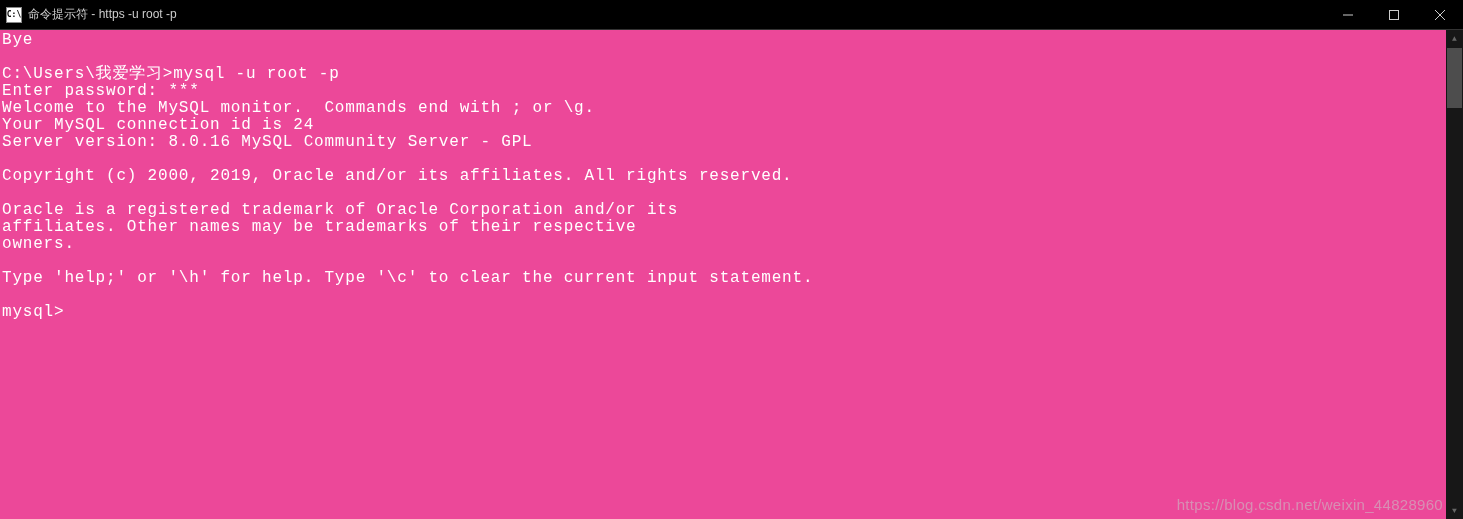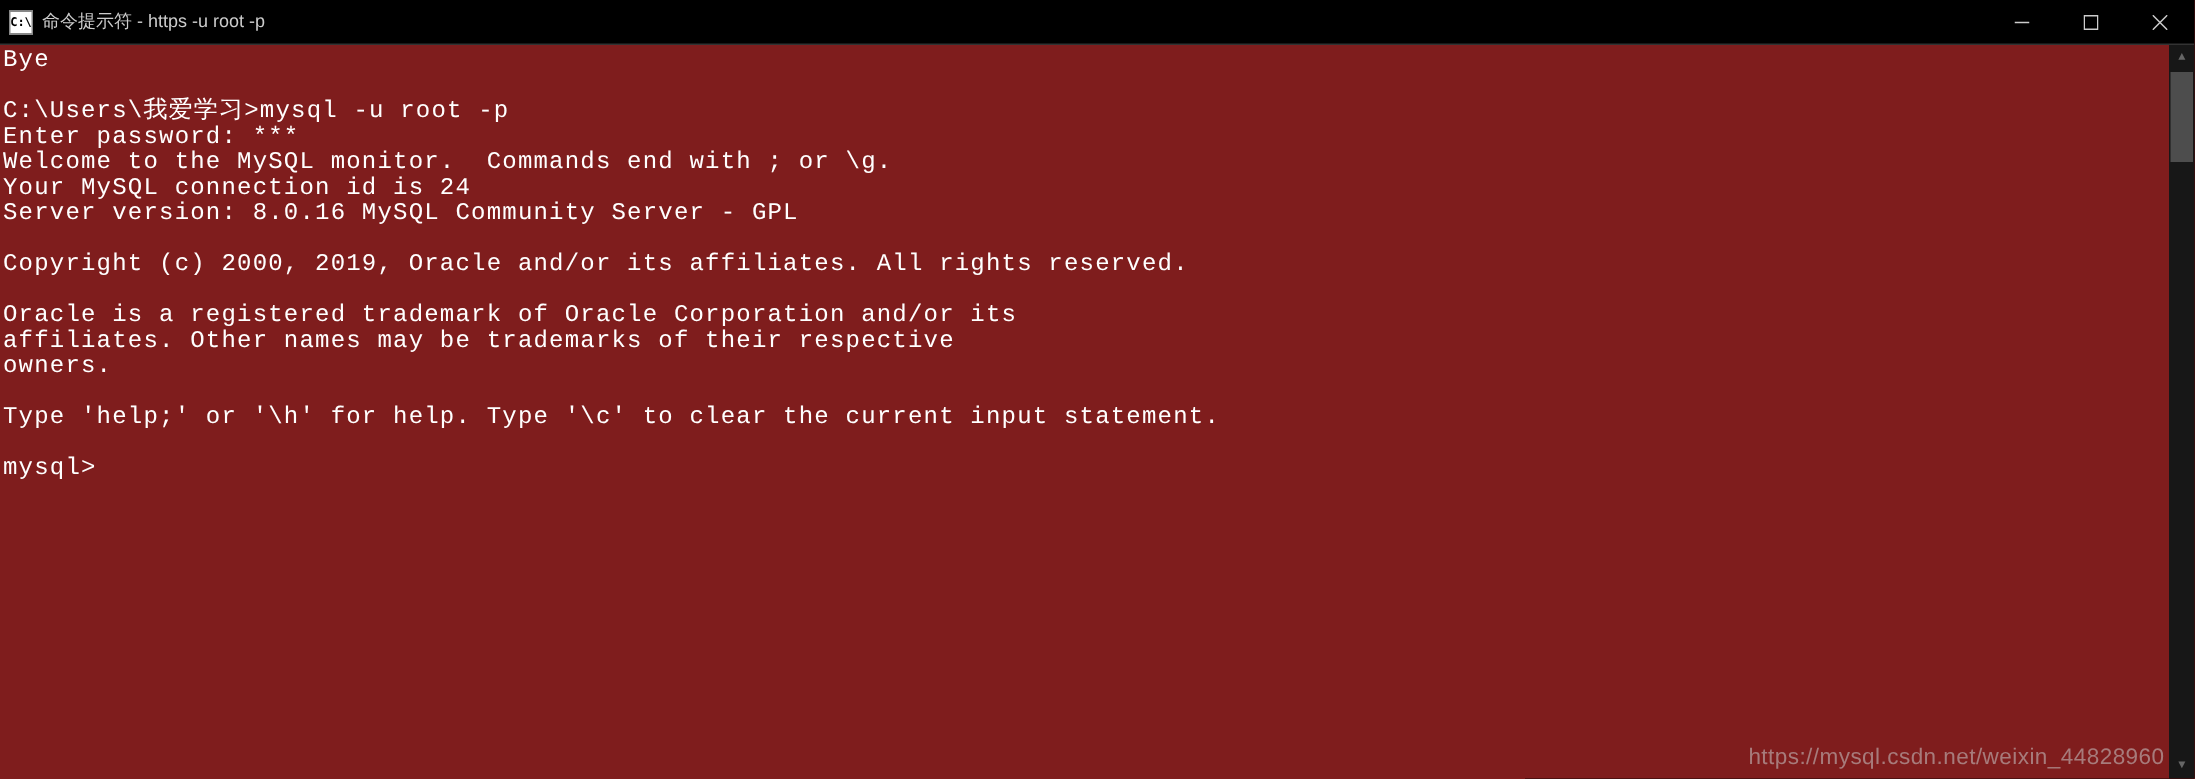--- a/index.html
+++ b/index.html
@@ -63,21 +63,21 @@
       fill: none;
       stroke-width: 1;
     }
     .content-area {
       position: relative;
       height: calc(100% - 30px);
       display: flex;
     }
     .terminal {
       flex: 1;
-      background: #7f1d1d;
+      background: #ec4899;
       color: #fff;
       font-size: 16px;
       line-height: 17px;
       padding: 2px 0 0 2px;
       white-space: pre;
       font-family: "Consolas", "SimSun", "Courier New", monospace;
       letter-spacing: 0.8px;
       overflow: hidden;
     }
     .scrollbar-track {
@@ -163,13 +163,13 @@
 Type 'help;' or '\h' for help. Type '\c' to clear the current input statement.
 
 mysql&gt;</div>
   <div class="scrollbar-track">
     <div class="scrollbar-arrow up">▲</div>
     <div class="scrollbar-thumb"></div>
     <div class="scrollbar-arrow down">▼</div>
   </div>
 </div>
 
-<div class="watermark">https://mysql.csdn.net/weixin_44828960</div>
+<div class="watermark">https://blog.csdn.net/weixin_44828960</div>
 
 </body></html>

